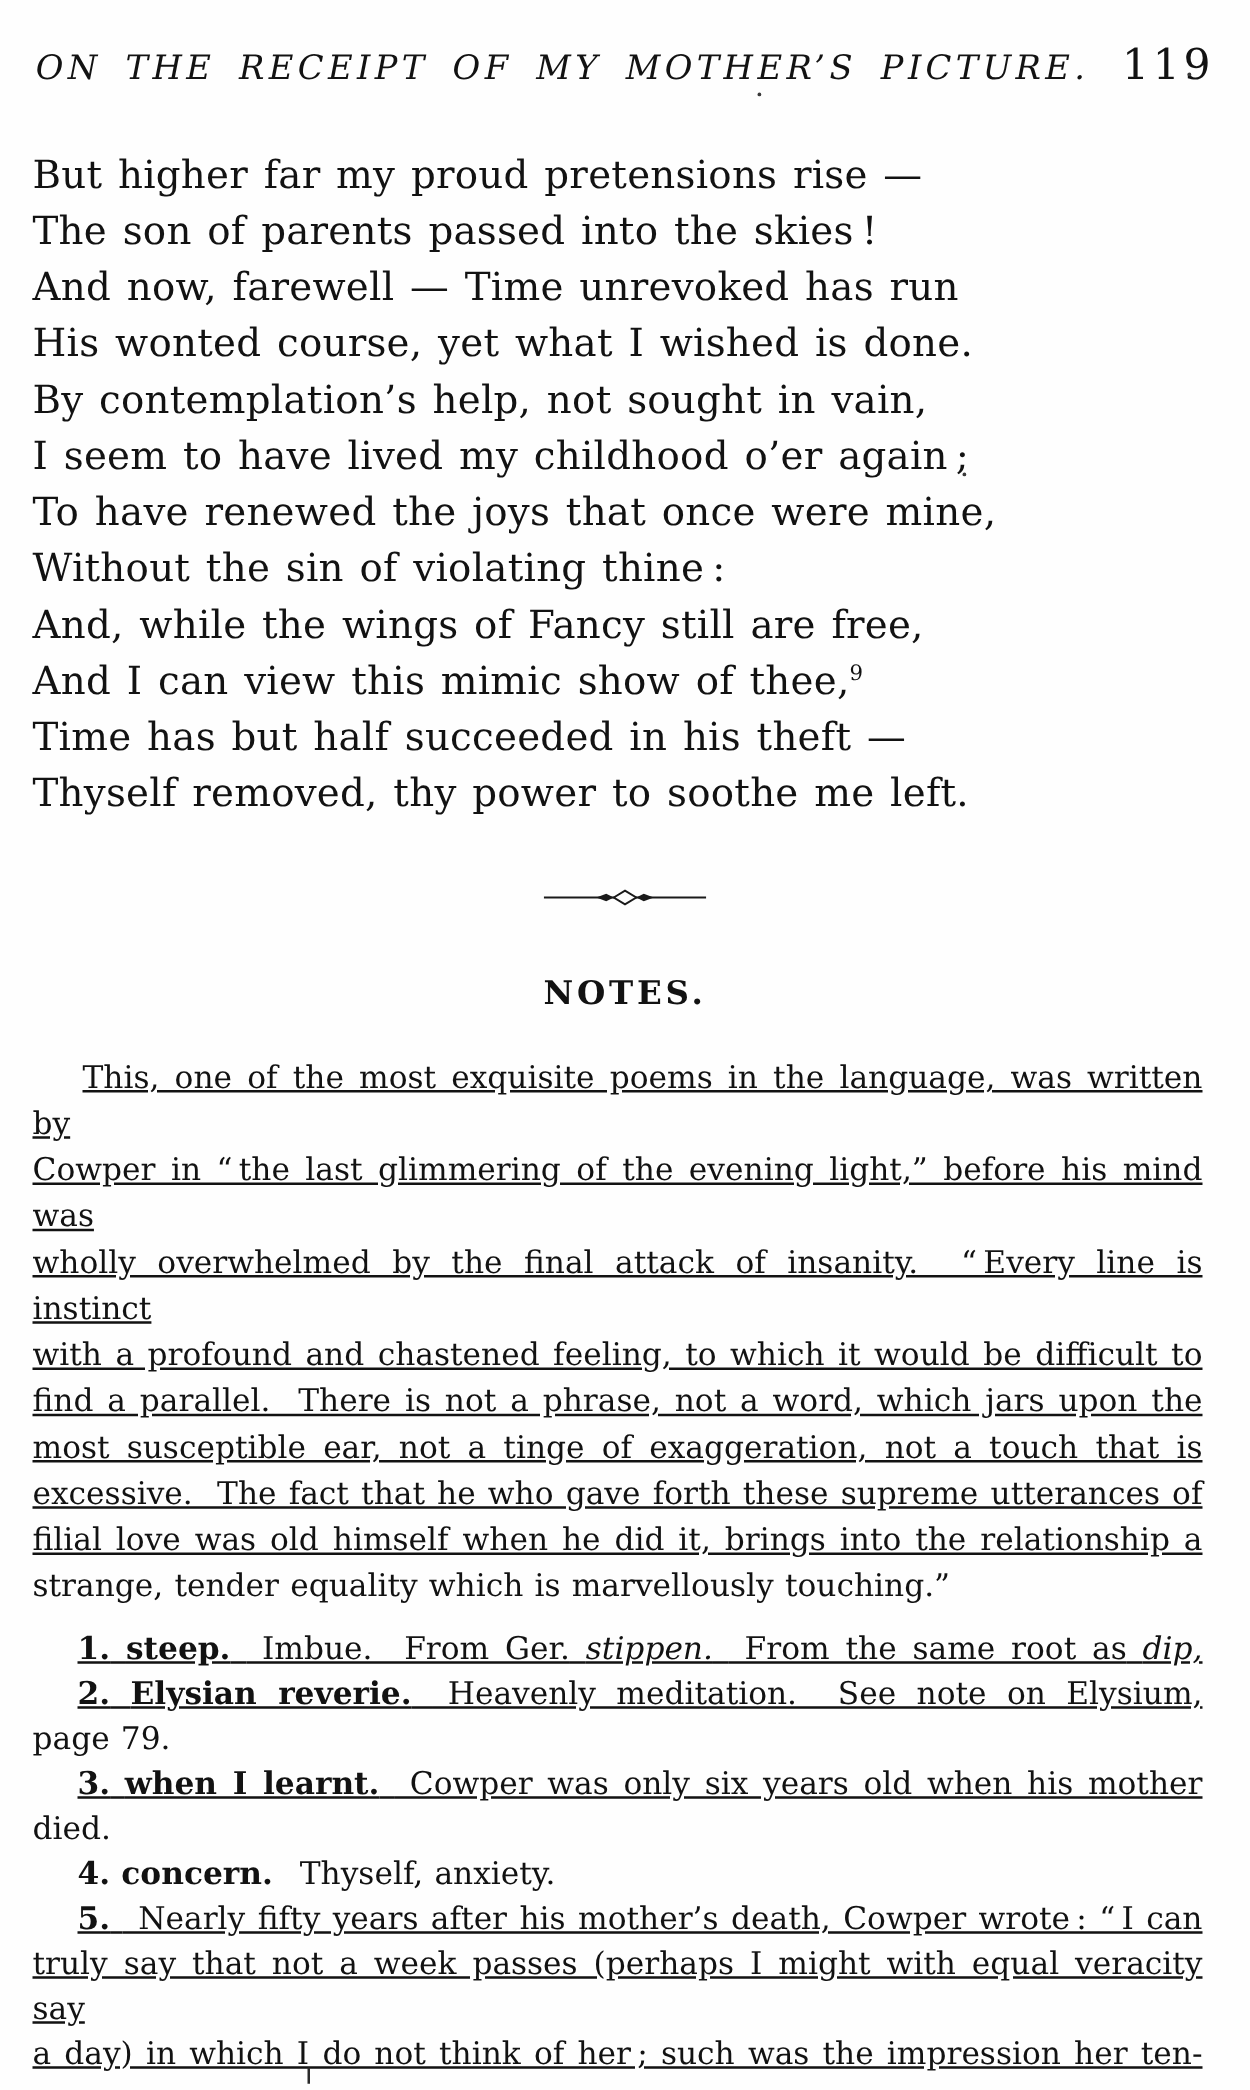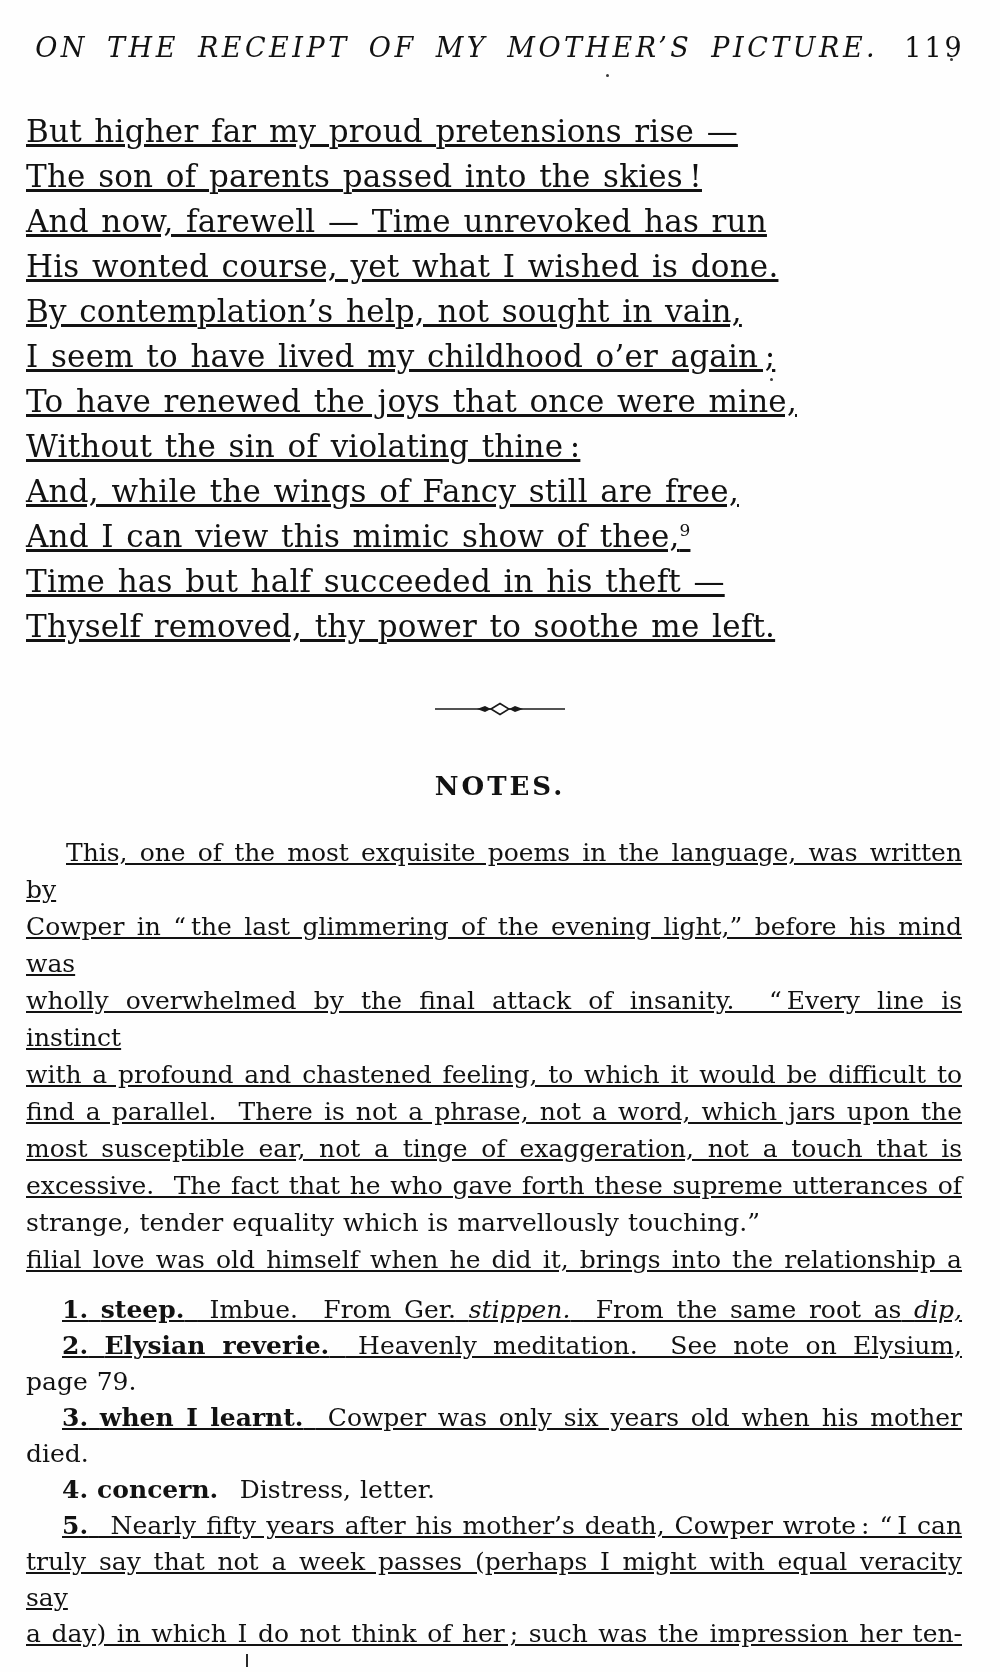--- a/index.html
+++ b/index.html
@@ -16,29 +16,28 @@
     display:flex;justify-content:center;align-items:baseline;gap:26px;
     padding-top:32px;
   }
   .header-title{
     font-style:italic;
     font-size:27px;
     letter-spacing:3.5px;
     word-spacing:7px;
     white-space:nowrap;
   }
-  .page-num{font-size:27px;letter-spacing:3px;}
+  .page-num{font-size:34px;letter-spacing:3px;}
   
   .poem{
     margin:46px 38px 12px 26px;
     font-size:31px;
     line-height:45px;
     letter-spacing:0.2px;
     word-spacing:2.5px;
-    text-decoration:underline;
   }
   .poem-line{white-space:nowrap;}
   .sup{font-size:17px;vertical-align:super;line-height:0;letter-spacing:0;}
   
   .divider{margin-top:52px;text-align:center;height:16px;}
   
   .notes-heading{
     margin-top:54px;
     text-align:center;
     font-size:26px;
@@ -108,42 +107,42 @@
   <div class="notes-body">
 
     <div class="intro">
       <div class="nline just ind">This, one of the most exquisite poems in the language, was written by</div>
       <div class="nline just">Cowper in “ the last glimmering of the evening light,” before his mind was</div>
       <div class="nline just">wholly overwhelmed by the final attack of insanity.&nbsp; “ Every line is instinct</div>
       <div class="nline just">with a profound and chastened feeling, to which it would be difficult to</div>
       <div class="nline just">find a parallel.&nbsp; There is not a phrase, not a word, which jars upon the</div>
       <div class="nline just">most susceptible ear, not a tinge of exaggeration, not a touch that is</div>
       <div class="nline just">excessive.&nbsp; The fact that he who gave forth these supreme utterances of</div>
+      <div class="nline just">filial love was old himself when he did it, brings into the relationship a</div>
       <div class="nline">strange, tender equality which is marvellously touching.”</div>
-      <div class="nline just">filial love was old himself when he did it, brings into the relationship a</div>
     </div>
 
     <div class="notes-list">
 
       <div class="note-item">
         <div class="nline just ind2"><span class="num">1.</span> <span class="term">steep.</span> <span> Imbue.&nbsp; From Ger.</span> <span class="it">stippen.</span> <span>&nbsp;From the same root as</span> <span class="it">dip,</span></div>
       </div>
 
       <div class="note-item">
         <div class="nline just ind2"><span class="num">2.</span> <span class="term">Elysian reverie.</span> <span> Heavenly meditation.&nbsp; See note on Elysium,</span></div>
         <div class="nline">page 79.</div>
       </div>
 
       <div class="note-item">
         <div class="nline just ind2"><span class="num">3.</span> <span class="term">when I learnt.</span> <span> Cowper was only six years old when his mother</span></div>
         <div class="nline">died.</div>
       </div>
 
       <div class="note-item">
-        <div class="nline ind2"><span class="num">4.</span> <span class="term">concern.</span> <span> Distress, letter.</span></div>
+        <div class="nline ind2"><span class="num">4.</span> <span class="term">concern.</span> <span> Thyself, anxiety.</span></div>
       </div>
 
       <div class="note-item">
         <div class="nline just ind2"><span class="num">5.</span> <span> Nearly fifty years after his mother’s death, Cowper wrote :&nbsp;“ I can</span></div>
         <div class="nline just">truly say that not a week passes (perhaps I might with equal veracity say</div>
         <div class="nline just">a day) in which I do not think of her ; such was the impression her ten-</div>
 
       </div>
 
     </div>

